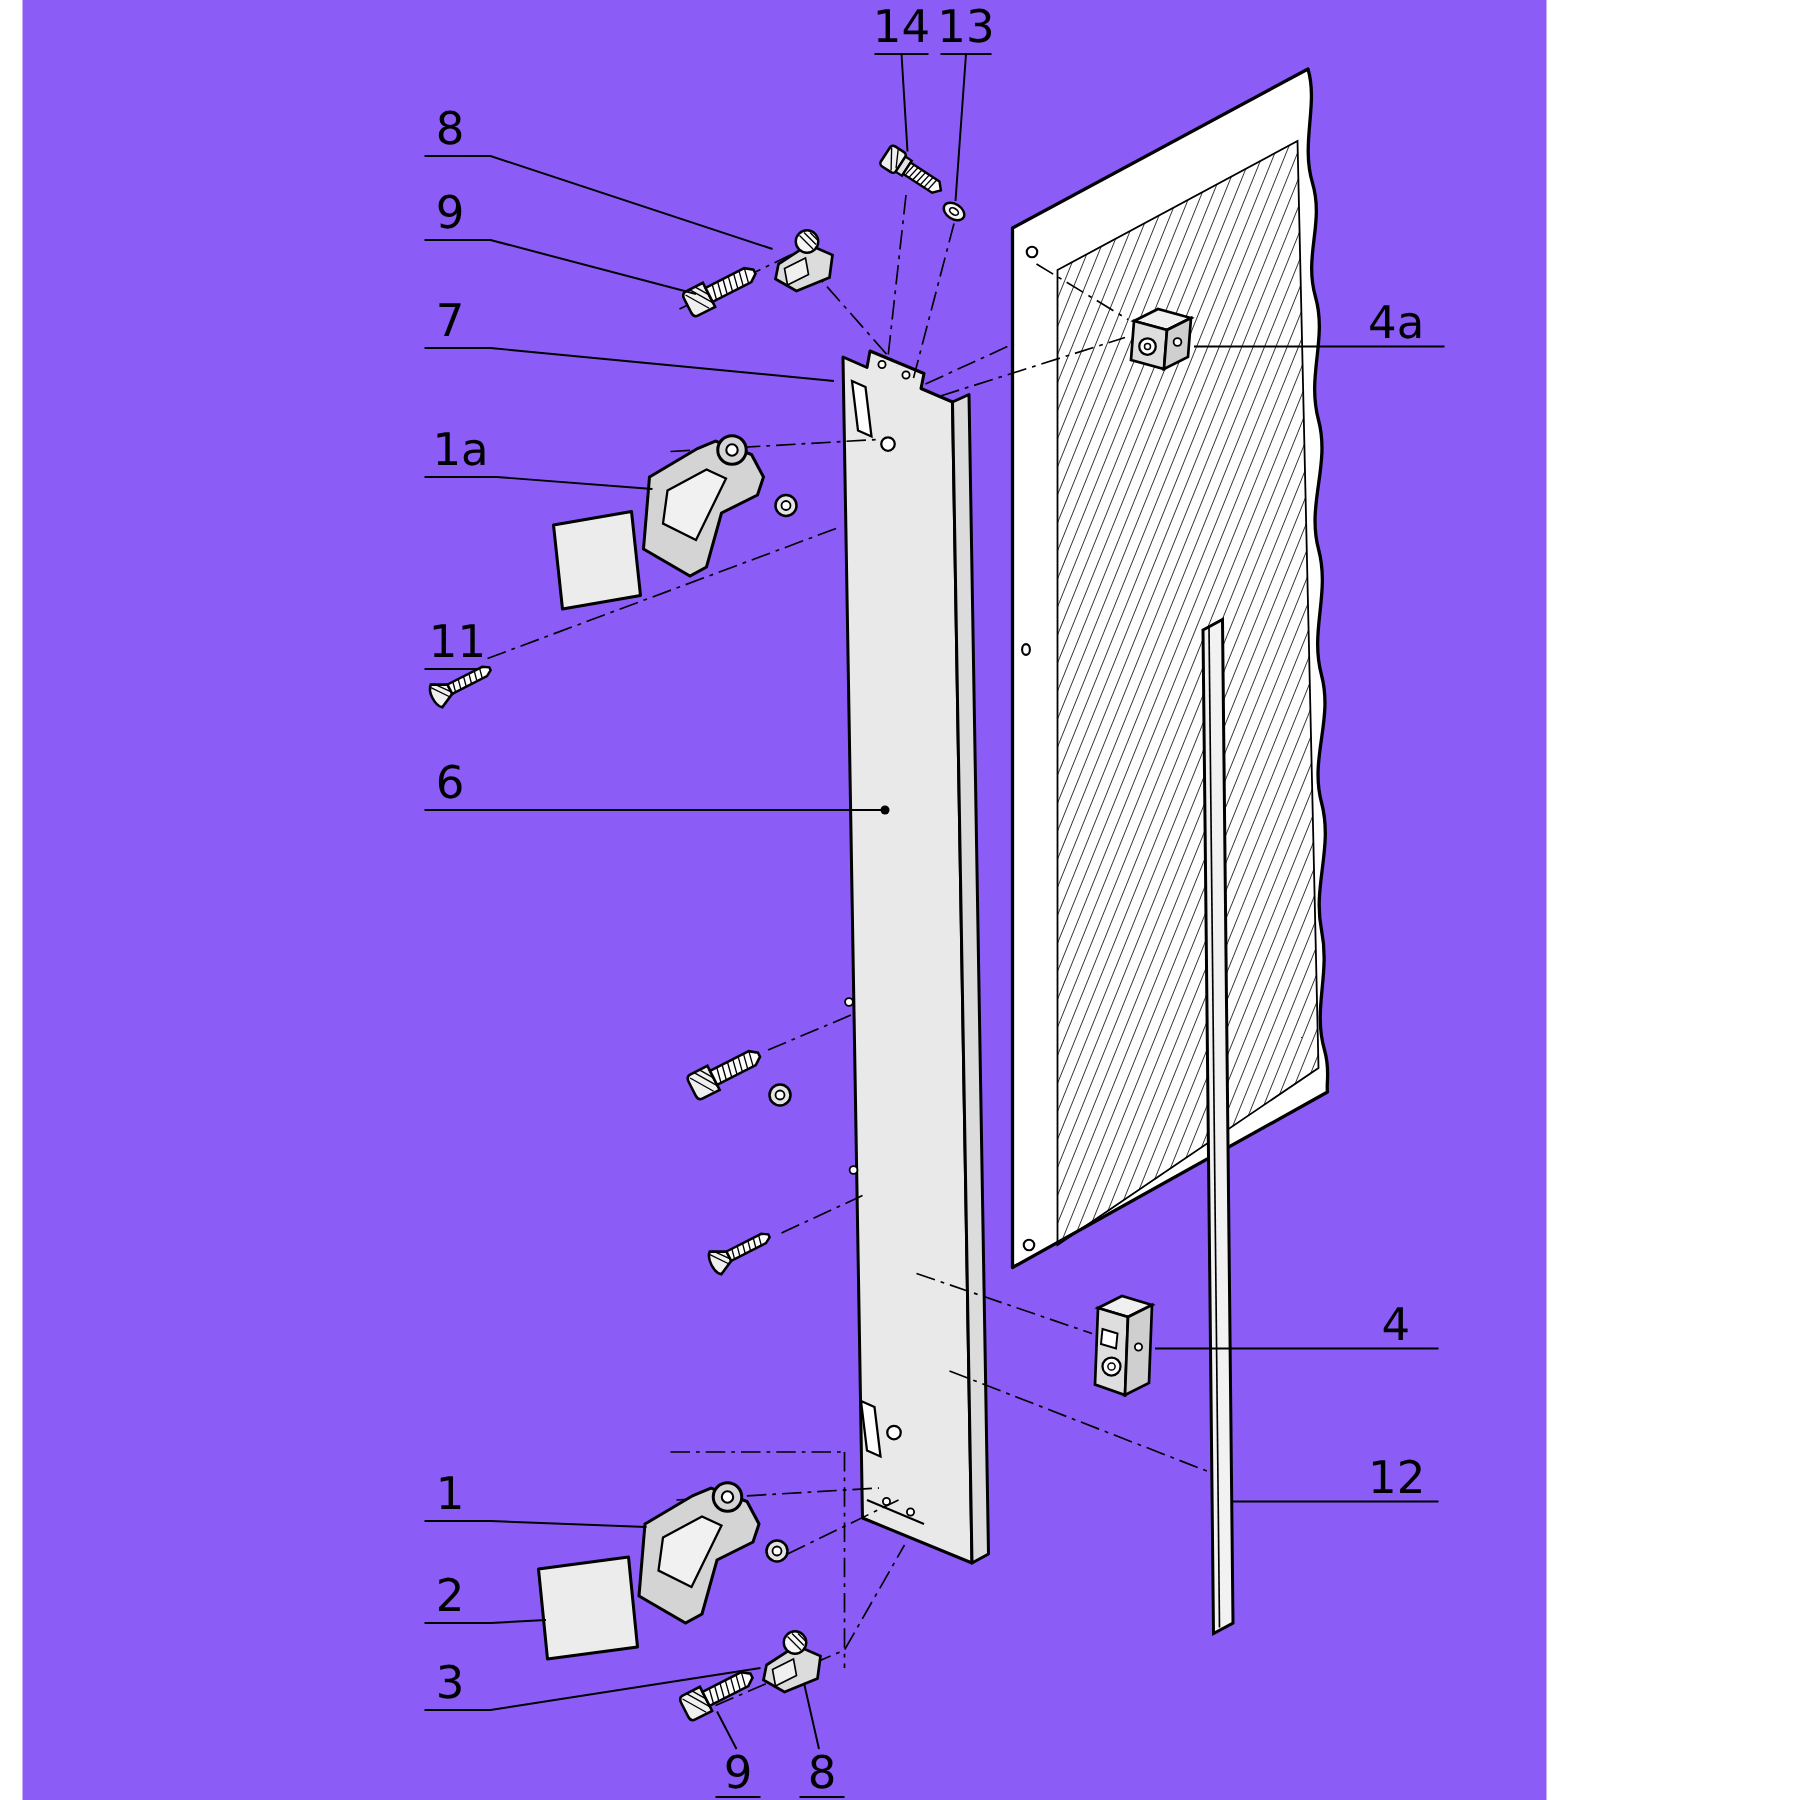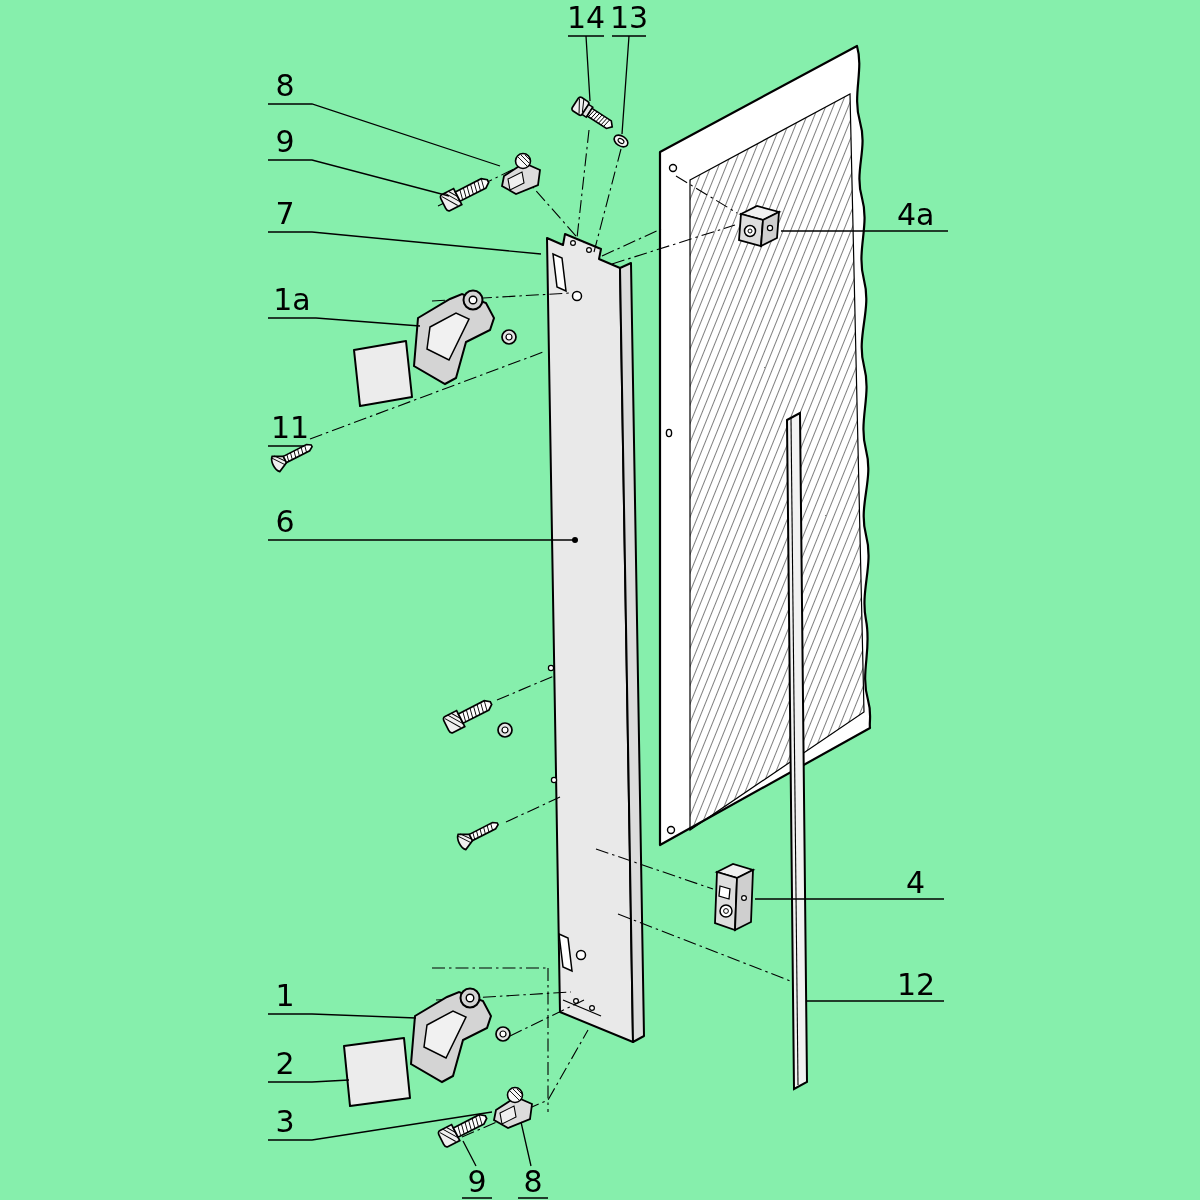--- a/index.html
+++ b/index.html
@@ -1,16 +1,16 @@
 <!DOCTYPE html>
 <html><head>
 <meta charset="utf-8">
 <style>
   html,body{margin:0;padding:0;background:#fff;}
-  .canvas{position:relative;width:1200px;height:1200px;background:#86efac;overflow:hidden;}
+  .canvas{position:relative;width:1016px;height:1200px;background:#8b5cf6;overflow:hidden;margin-left:15px;}
   svg{display:block;}
   text{font-family:"DejaVu Sans","Liberation Sans",sans-serif;font-size:30px;fill:#000;}
 </style>
 </head>
 <body>
 
 <div class="canvas">
 <svg width="1200" height="1200" viewBox="0 0 1200 1200">
   <defs>
     <pattern id="hatch" patternUnits="userSpaceOnUse" width="7" height="7" patternTransform="rotate(22)">

